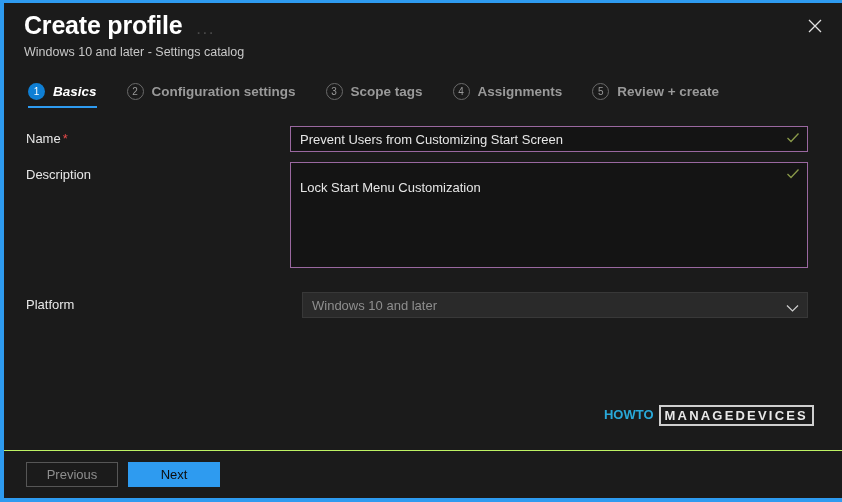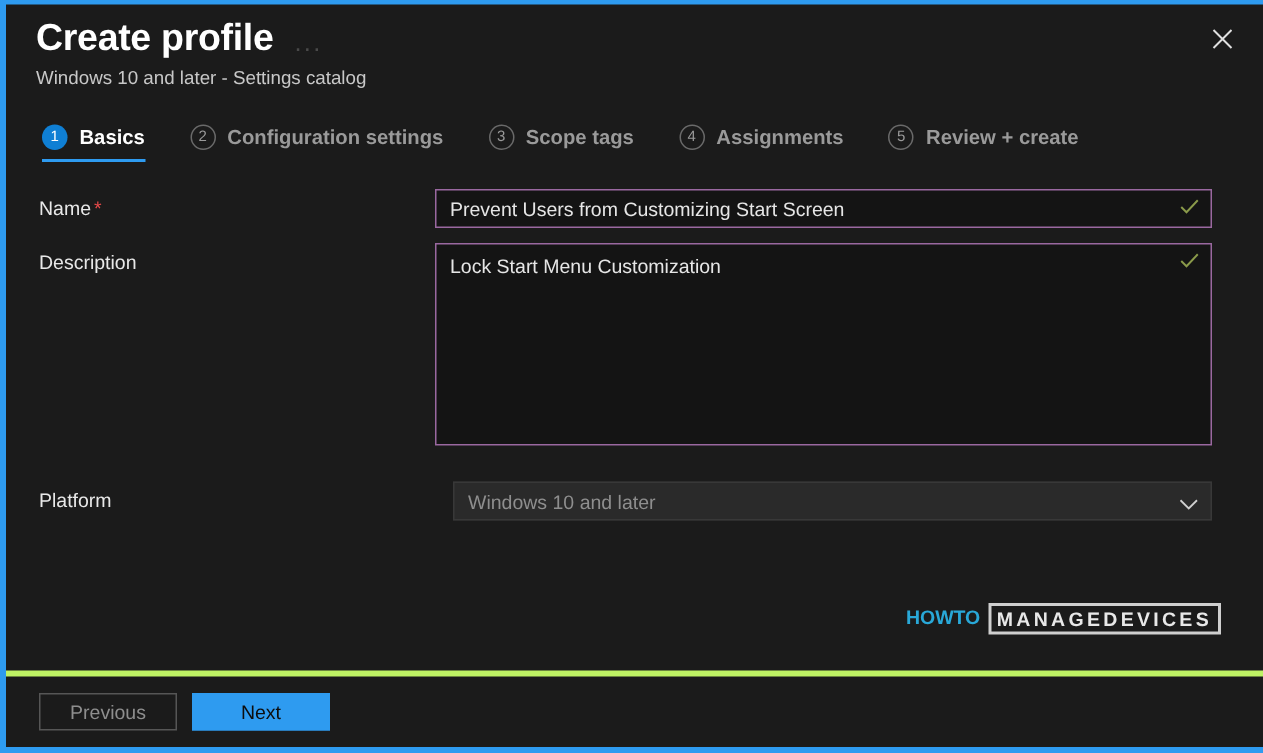--- a/index.html
+++ b/index.html
@@ -74,21 +74,21 @@
   .tab .num {
     width: 17px; height: 17px;
     border-radius: 50%;
     display: flex; align-items: center; justify-content: center;
     font-size: 10px;
     flex: 0 0 auto;
   }
   .tab.active .num { background: #0f7fd4; color: #fff; }
   .tab.inactive .num { border: 1px solid #6a6a6a; color: #9a9a9a; }
   .tab .lbl { font-size: 13.5px; white-space: nowrap; }
-  .tab.active .lbl { color: #ffffff; font-weight: bold; }
+  .tab.active .lbl { color: #ffffff; font-weight: bold; font-style: italic; }
   .tab.inactive .lbl { color: #9a9a9a; font-weight: bold; }
   .tab.active::after {
     content: "";
     position: absolute;
     left: 0; right: 18px; bottom: 0;
     height: 2px;
     background: #2e9bf0;
   }
   
   .form { flex: 1 1 auto; padding: 18px 34px 0 22px; position: relative; }
@@ -107,21 +107,21 @@
     background: #141414;
     border: 1px solid #9a68a0;
     color: #e6e6e6;
     font-family: "Liberation Sans", sans-serif;
     font-size: 13px;
     padding: 5px 30px 5px 9px;
     outline: none;
     display: block;
   }
   .txt-input { height: 26px; }
-  .txt-area { height: 135px; resize: none; line-height: 1.45; padding-top: 6px; }
+  .txt-area { height: 106px; resize: none; line-height: 1.45; padding-top: 16px; }
   .check {
     position: absolute;
     right: 8px; top: 5px;
     pointer-events: none;
   }
   .select-wrap { position: relative; }
   .select-box {
     width: 100%;
     height: 26px;
     background: #2a2a2a;
@@ -167,21 +167,21 @@
   }
   .wm-manage, .wm-devices {
     color: #e8e8e8;
     font-size: 13px;
     font-weight: bold;
     letter-spacing: 2.2px;
   }
   
   .footer {
     flex: 0 0 auto;
-    border-top: 4px solid #bef264;
+    border-top: 1px solid #bef264;
     padding: 11px 0 11px 22px;
     display: flex;
     gap: 10px;
     align-items: flex-start;
   }
   .btn {
     font-family: "Liberation Sans", sans-serif;
     font-size: 13px;
     height: 25px;
     min-width: 92px;

